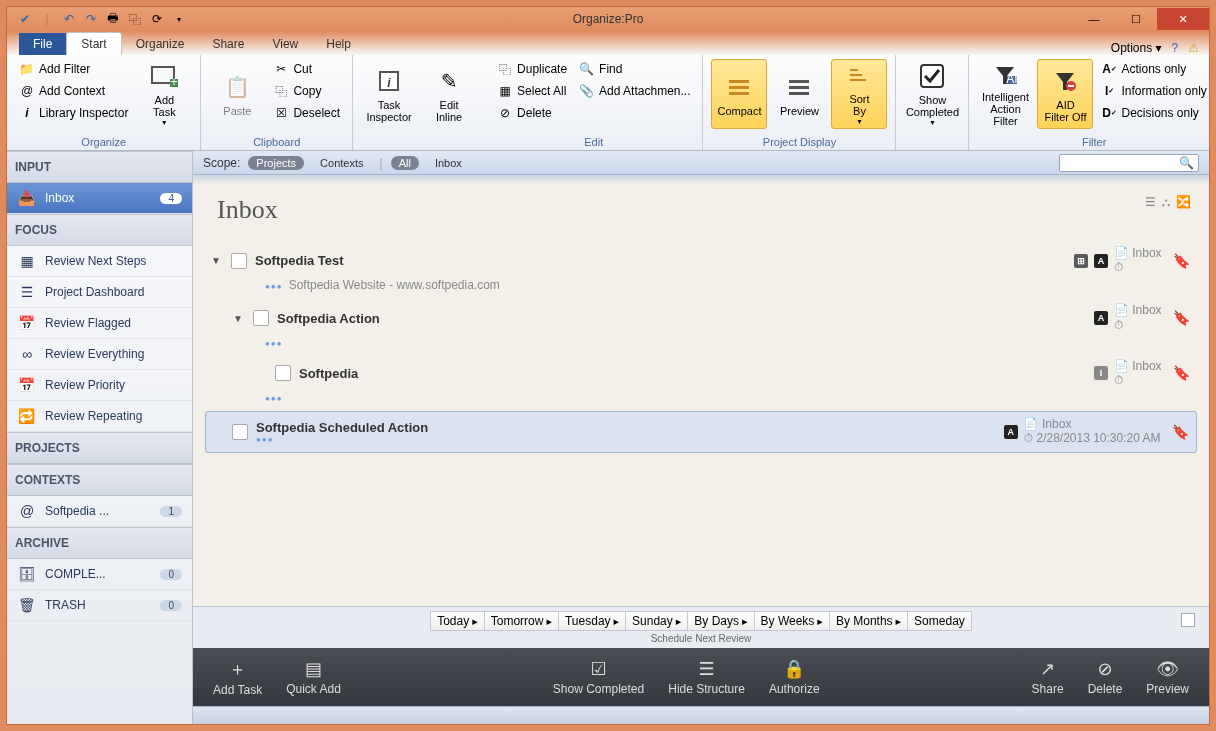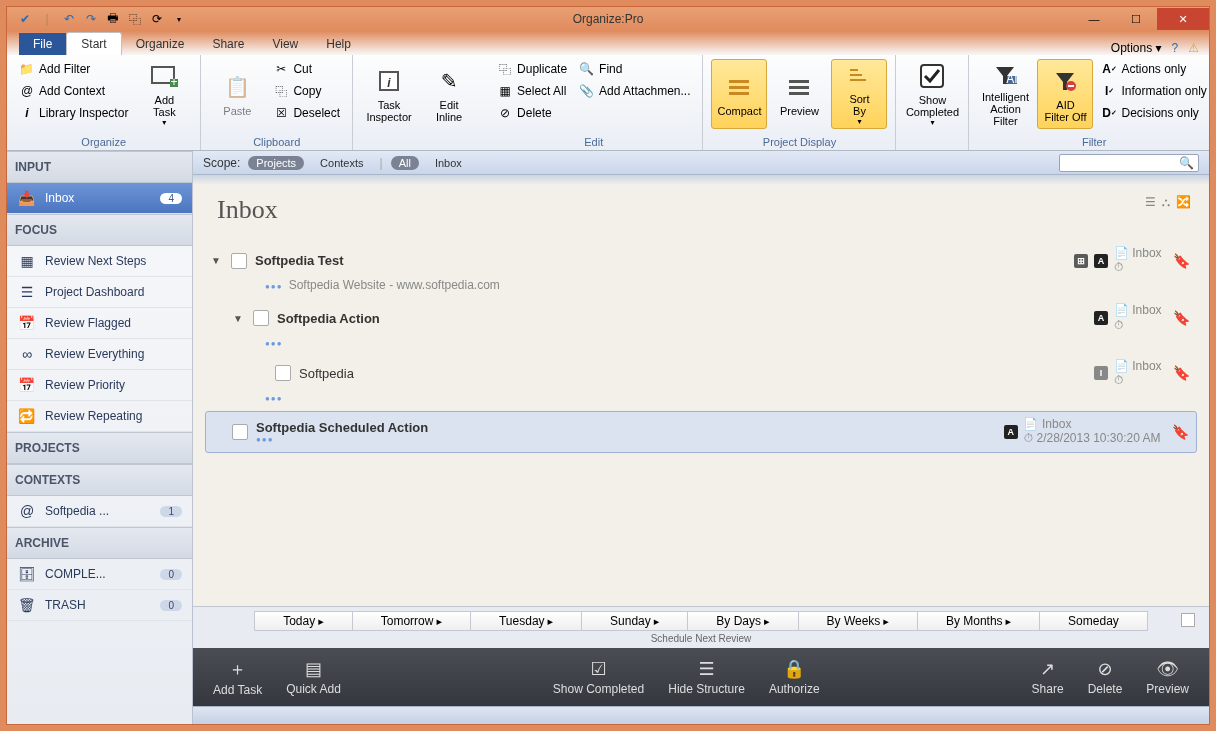--- a/index.html
+++ b/index.html
@@ -54,21 +54,21 @@
 .task-title { font-weight:bold; color:#333; font-size:13px; }
 .task-sub { color:#888; font-size:11px; margin-left:60px; margin-bottom:8px; }
 .dots { color:#6a9ae0; font-size:8px; letter-spacing:1px; }
 .task-meta { margin-left:auto; display:flex; align-items:center; gap:6px; color:#888; font-size:11px; }
 .meta-badge { background:#5a5a5a; color:#fff; width:14px; height:14px; display:inline-flex; align-items:center; justify-content:center; font-size:9px; font-weight:bold; border-radius:2px; }
 .meta-badge.dark { background:#222; }
 .meta-col { display:flex; flex-direction:column; gap:1px; font-size:10px; line-height:1.1;}
 .flag { color:#6a7484; font-size:14px; margin-left:6px; }
 .schedule-bar { background:#e8ecf2; border-top:1px solid #c0c6d0; padding:4px; text-align:center; }
 .schedule-pills { display:flex; justify-content:center; gap:0; margin-bottom:2px; }
-.sched-btn { background:linear-gradient(#fff,#eee); border:1px solid #c4c8d0; padding:2px 28px; font-size:11px; cursor:pointer; display:flex; align-items:center; gap:3px;justify-content:center;}
+.sched-btn { background:linear-gradient(#fff,#eee); border:1px solid #c4c8d0; padding:2px 6px; font-size:11px; cursor:pointer; display:flex; align-items:center; gap:3px;justify-content:center;}
 .sched-btn + .sched-btn { border-left:none; }
 .sched-label { font-size:10px; color:#666; }
 .sched-check { float:right; margin-right:10px; width:14px; height:14px; border:1px solid #aaa; background:#fff; }
 .action-bar { height:58px; background:linear-gradient(#4a4e54,#34383e); display:flex; align-items:center; color:#ddd; padding:0 20px; gap:24px; }
 .act-btn { display:flex; flex-direction:column; align-items:center; gap:2px; cursor:pointer; font-size:11px; }
 .act-btn .aicon { font-size:18px; }
 .act-spacer { flex:1; }
 .statusbar { height:18px; background:linear-gradient(#dfe6f2,#c4d0e4); border-top:1px solid #a8b4c8; }
 svg { display:block; }
 </style>
@@ -422,21 +422,21 @@
                 <span>⏱</span>
               </span>
             <span class="flag">🔖</span>
           </div>
         </div>
         <div class="task-sub indent1"><span class="dots">●●●</span></div>
 
         <div class="task-row indent2">
           <span class="disclosure" style="visibility:hidden">▼</span>
           <span class="checkbox"></span>
-          <span class="task-title" style="font-weight:normal">Softpedia</span>
+          <span class="task-title" style="font-weight:bold">Softpedia</span>
           <div class="task-meta">
             <span class="meta-badge" style="background:#888">I</span>
             <span class="meta-col">
                 <span>📄 <span>Inbox</span></span>
                 <span>⏱</span>
               </span>
             <span class="flag">🔖</span>
           </div>
         </div>
         <div class="task-sub indent2"><span class="dots">●●●</span></div>

